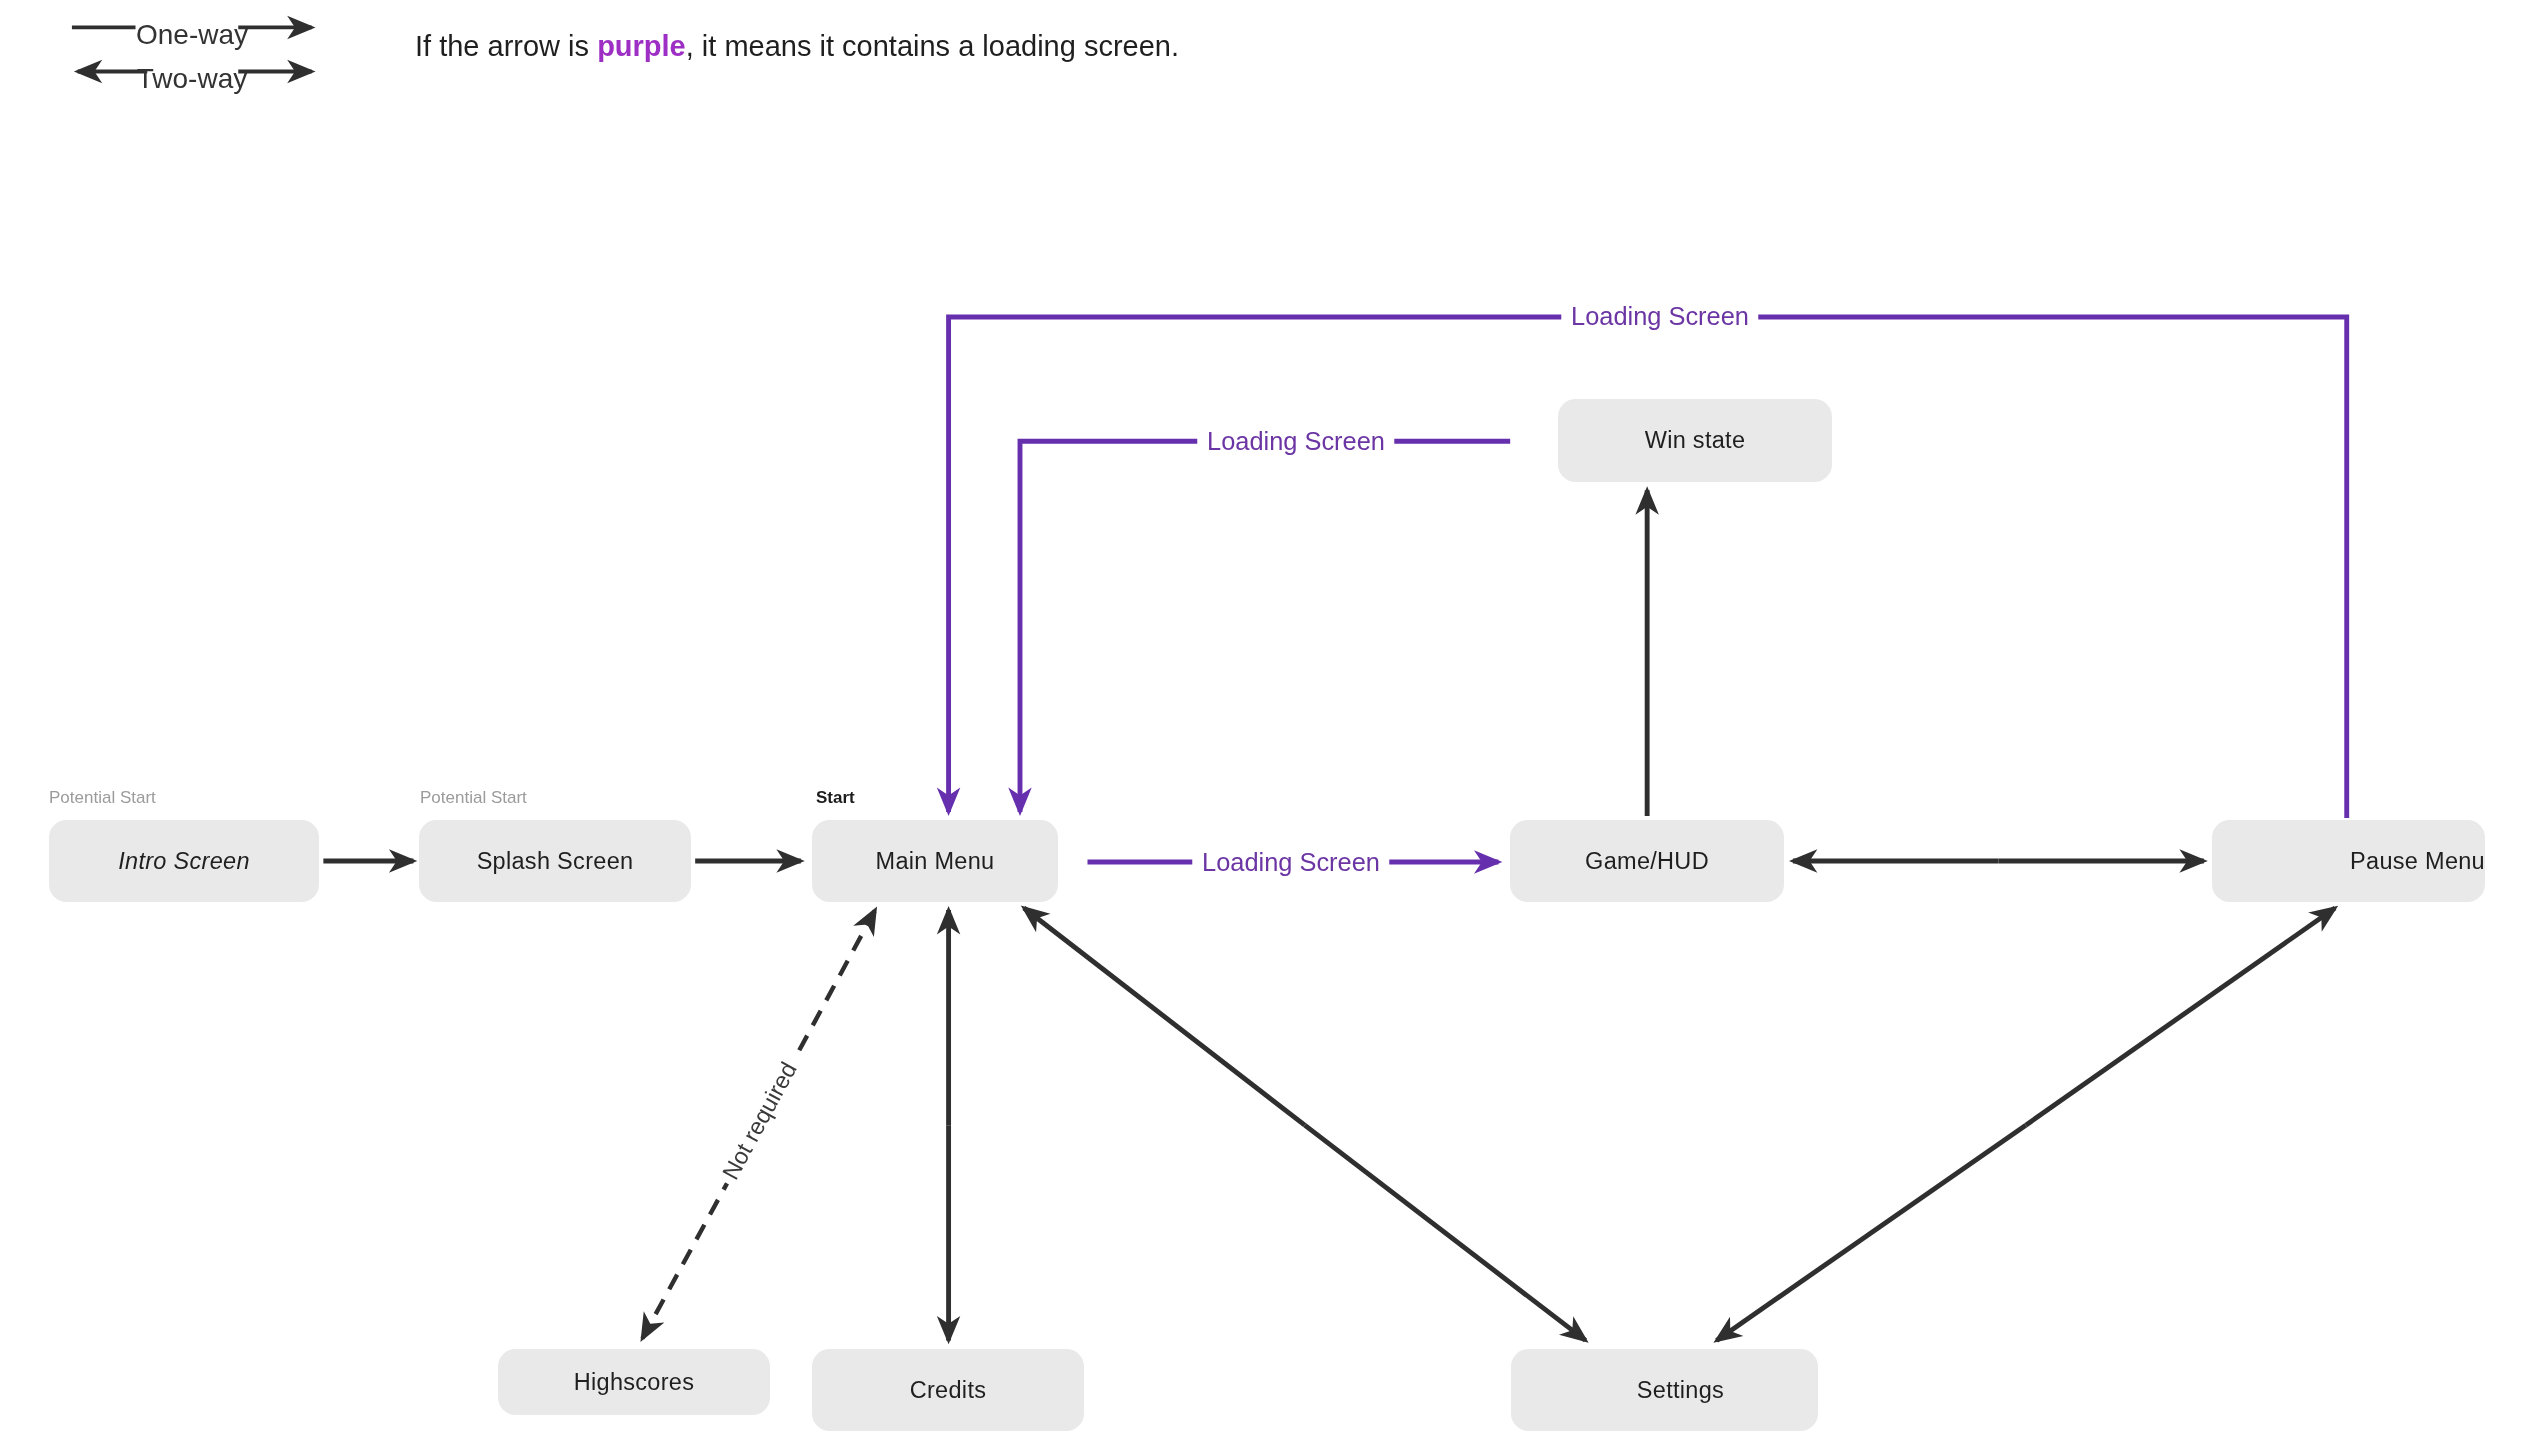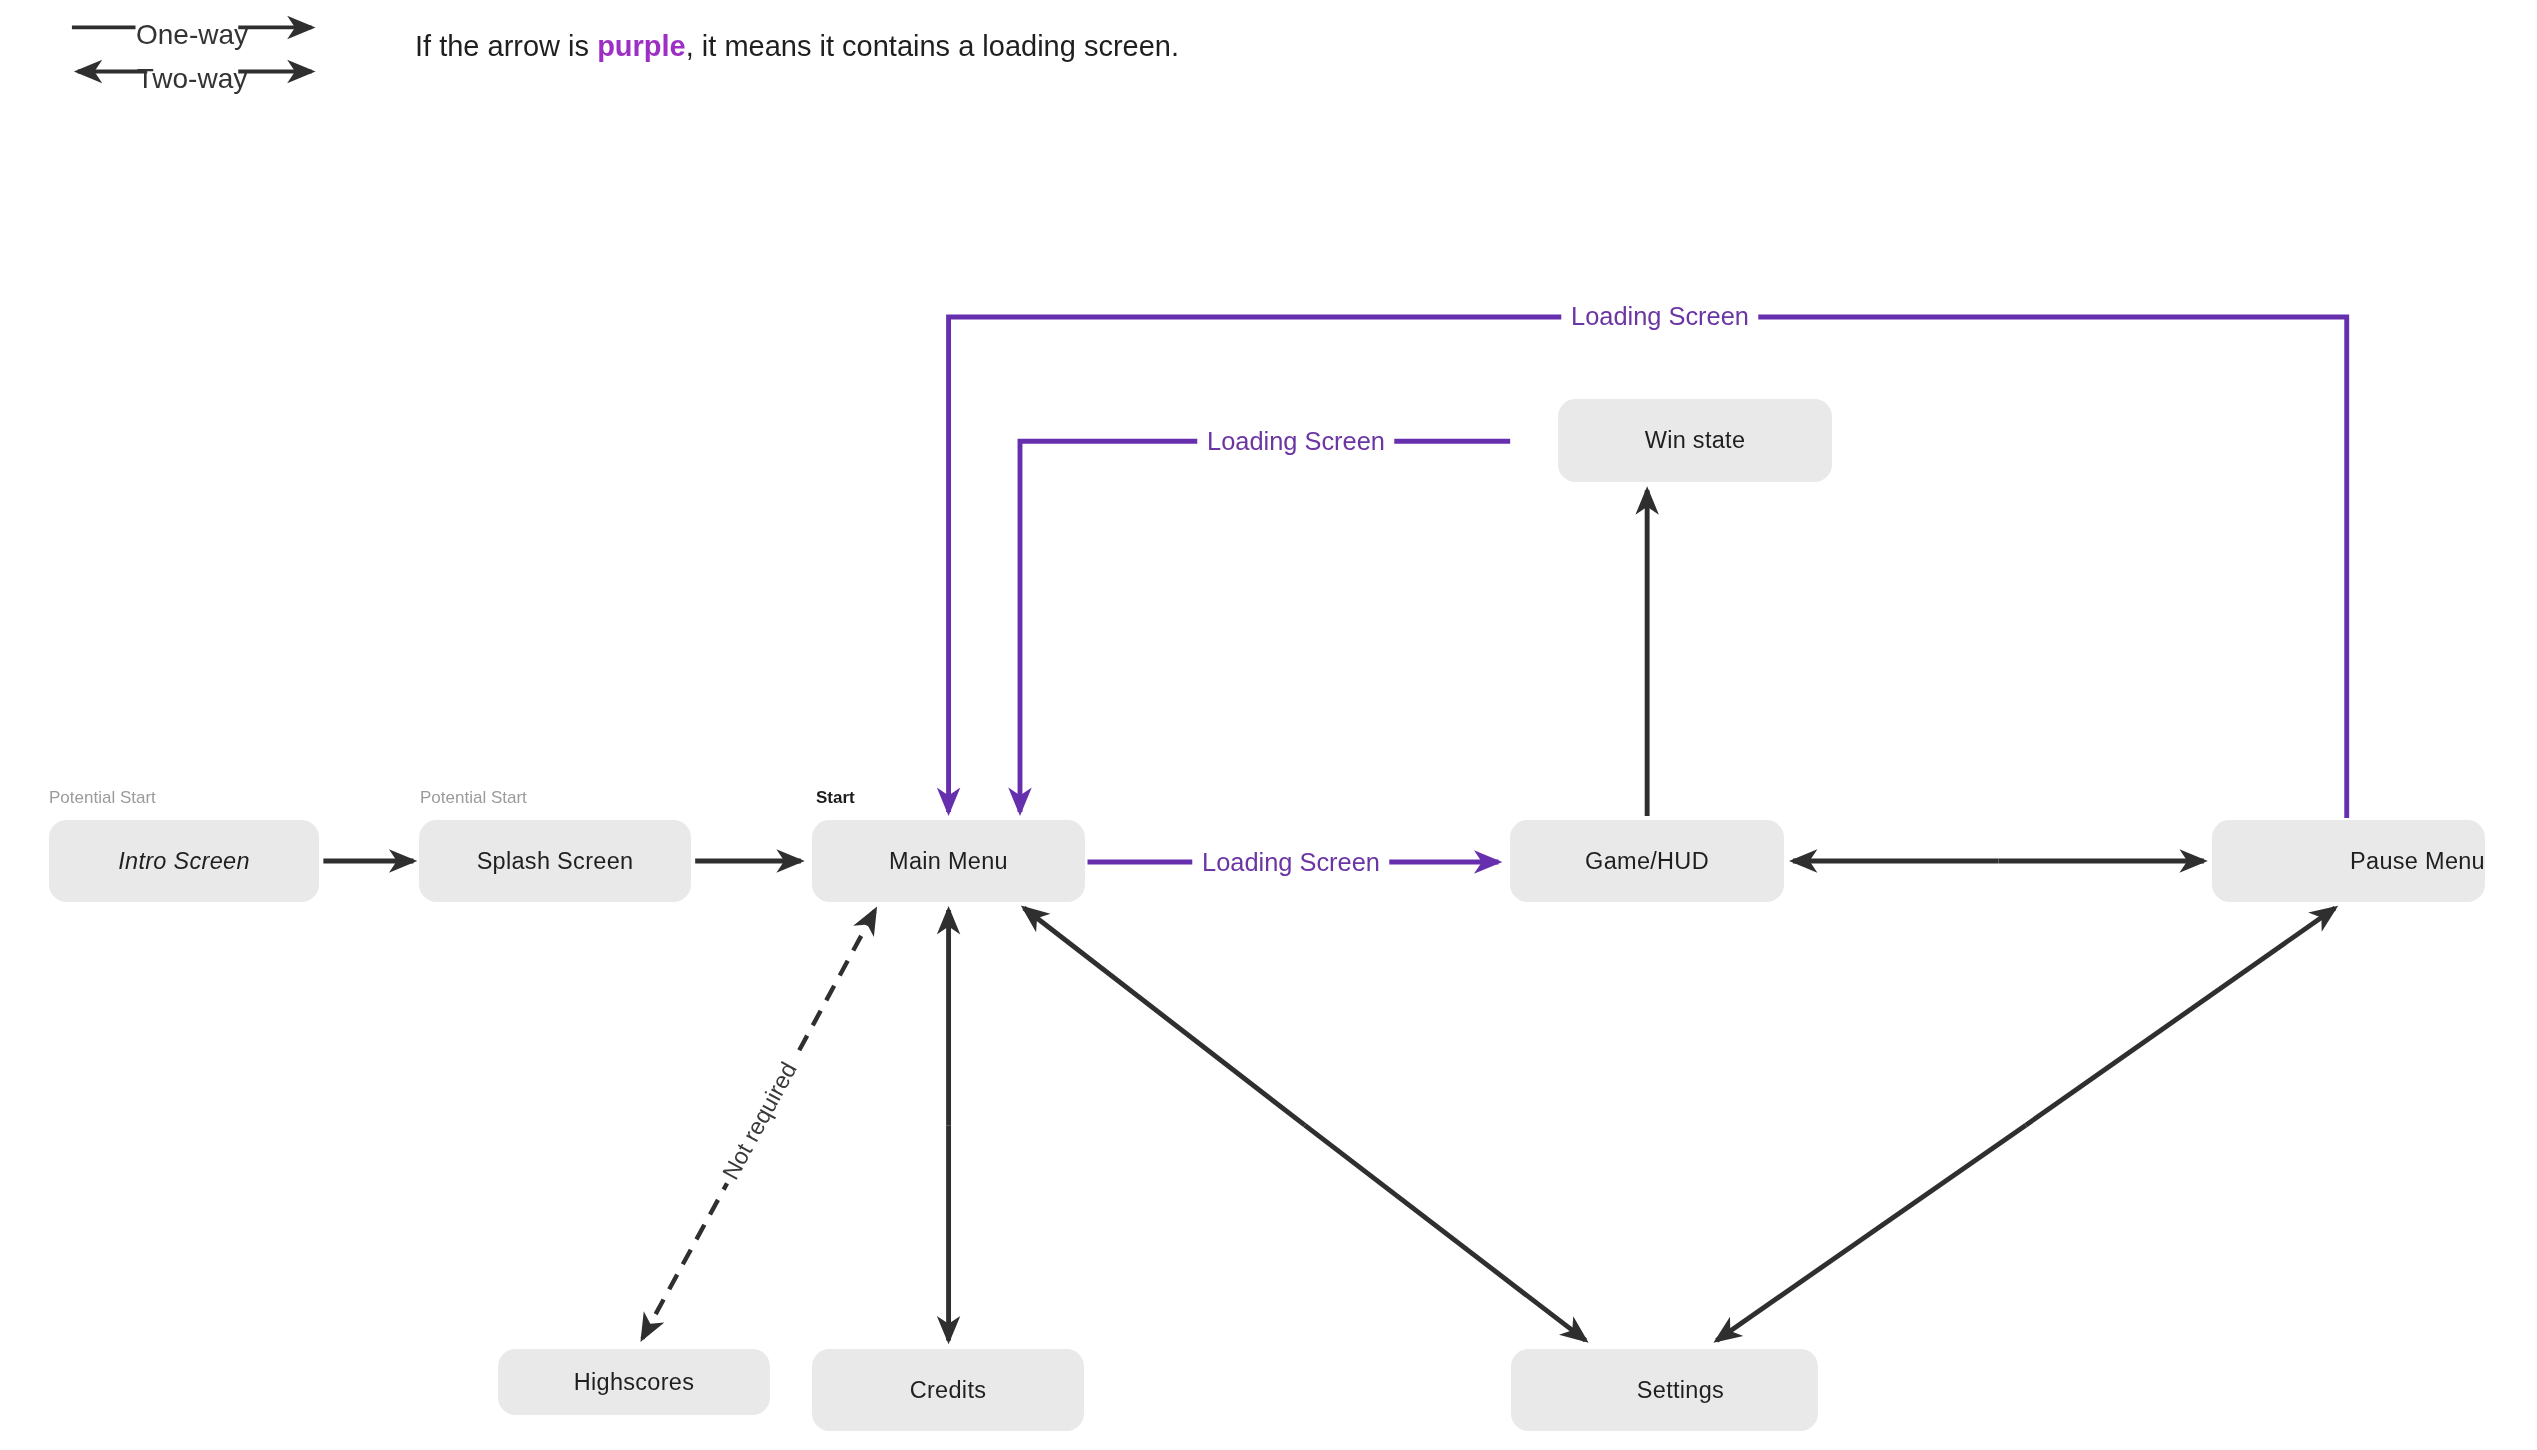--- a/index.html
+++ b/index.html
@@ -88,21 +88,21 @@
   <div class="tag" style="left:49px;top:782px;">Potential Start</div>
   <div class="tag" style="left:420px;top:782px;">Potential Start</div>
   <div class="tag start" style="left:816px;top:782px;">Start</div>
 
   <div class="node" style="left:49px;top:820px;width:270px;height:82px;font-style:italic;">
     <span>Intro Screen</span>
   </div>
   <div class="node" style="left:419px;top:820px;width:272px;height:82px;">
     <span>Splash Screen</span>
   </div>
-  <div class="node" style="left:812px;top:820px;width:273px;height:82px;">
+  <div class="node" style="left:812px;top:820px;width:246px;height:82px;">
     <span>Main Menu</span>
   </div>
   <div class="node" style="left:1510px;top:399px;width:274px;height:83px;margin-left:48px;">
     <span>Win state</span>
   </div>
   <div class="node" style="left:1510px;top:820px;width:274px;height:82px;">
     <span>Game/HUD</span>
   </div>
   <div class="node" style="left:2212px;top:820px;width:273px;height:82px;justify-content:flex-end;">
     <span>Pause Menu</span>

